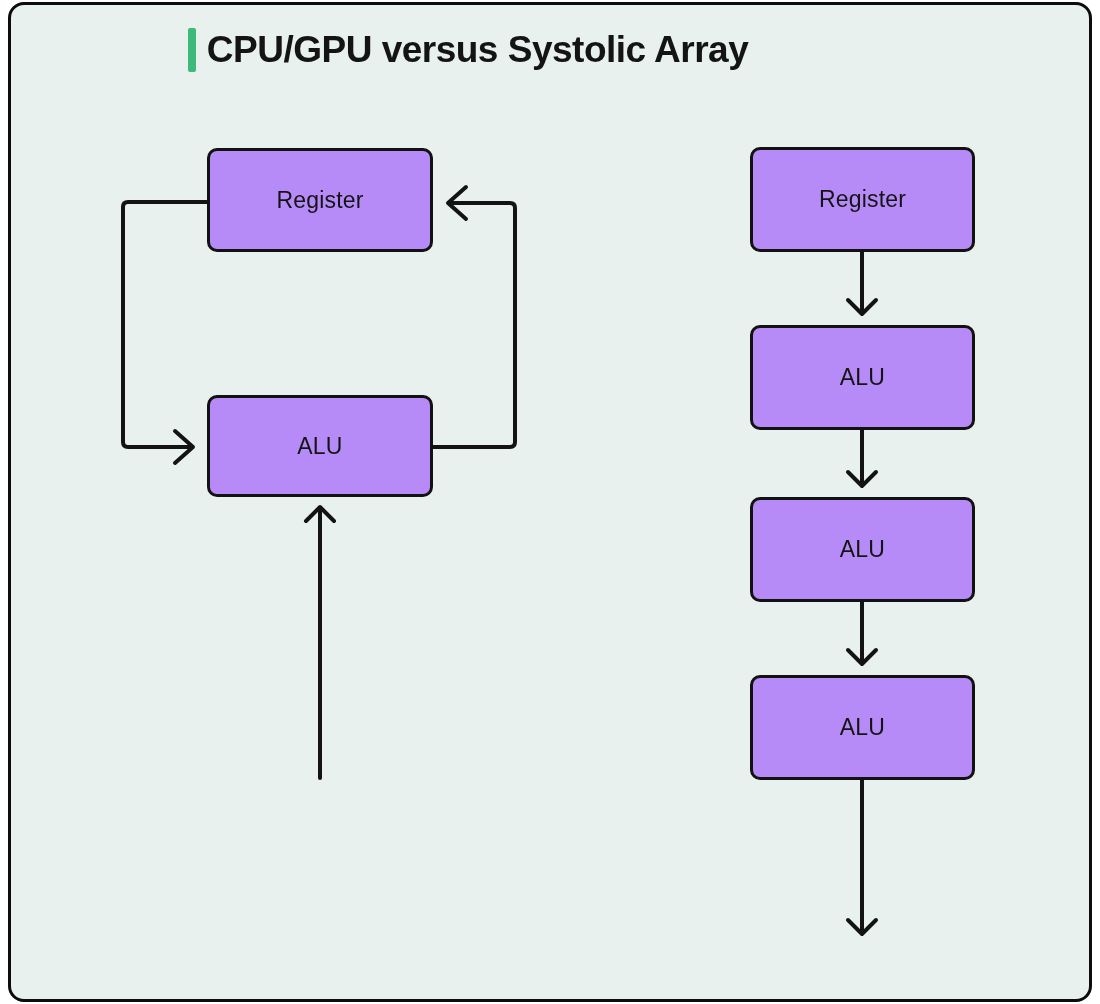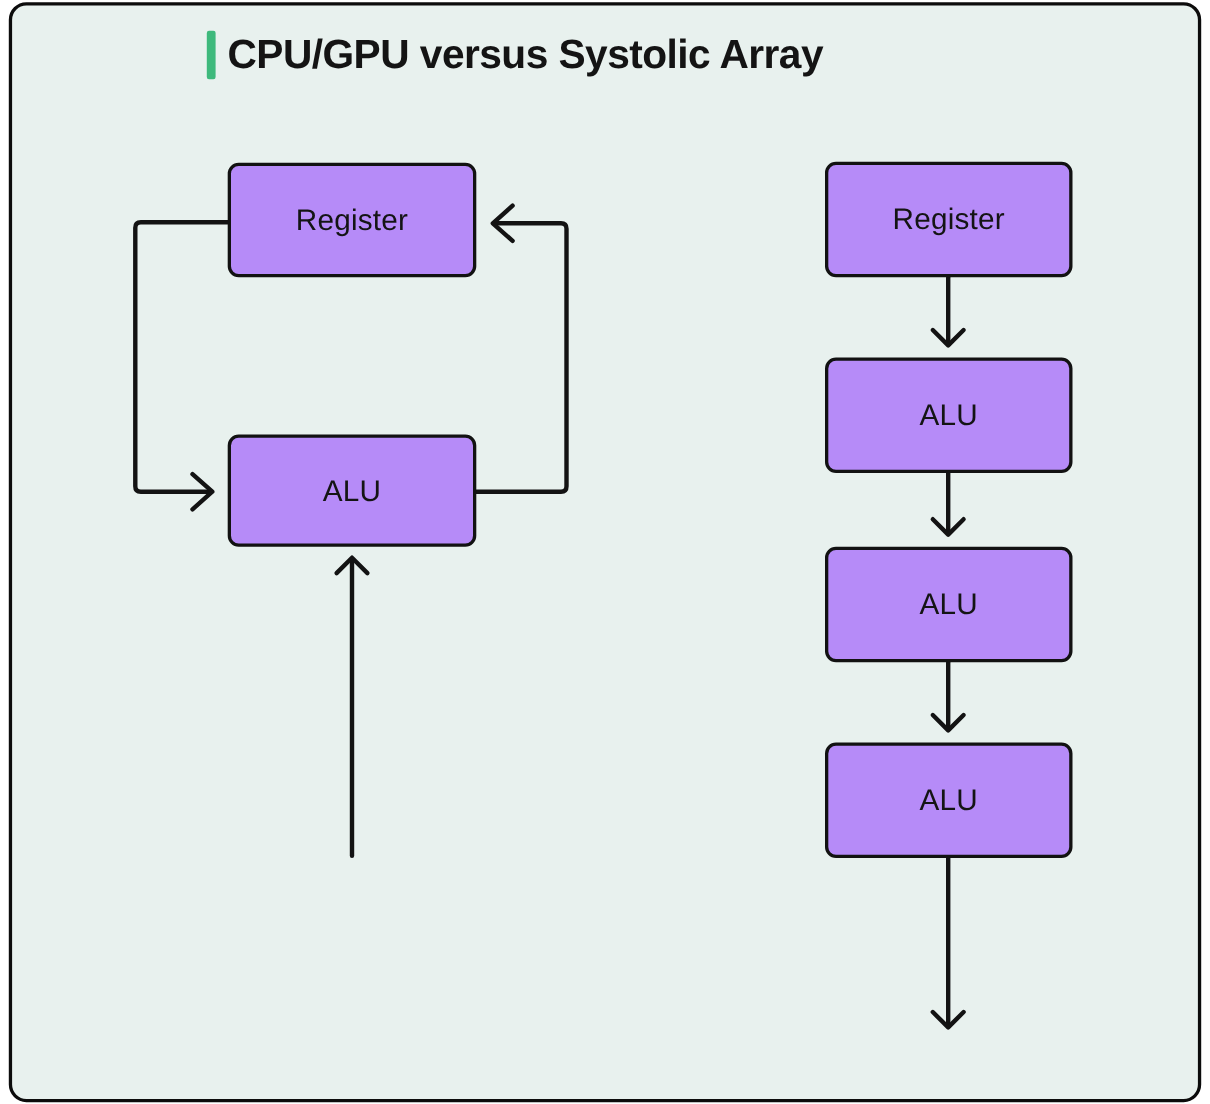--- a/index.html
+++ b/index.html
@@ -34,21 +34,21 @@
     font-size:37px;font-weight:700;color:#141414;
     letter-spacing:-0.5px;line-height:44px;white-space:nowrap;
   }
   .node{
     position:absolute;
     box-sizing:border-box;
     background:#b68bf8;
     border:3px solid #121212;
     border-radius:10px;
     display:flex;align-items:center;justify-content:center;
-    font-size:27px;font-weight:500;color:#141414;
+    font-size:23px;font-weight:500;color:#141414;
     letter-spacing:0.2px;
   }
   .node.lcol{left:207px;width:226px;}
   .node.rcol{left:750px;width:225px;}
   #l-register{top:148px;height:104px;}
   #l-alu{top:395px;height:102px;}
   #l-code{top:778px;height:105px;}
   #r-register{top:147px;height:105px;}
   #r-alu-1{top:325px;height:105px;}
   #r-alu-2{top:497px;height:105px;}

